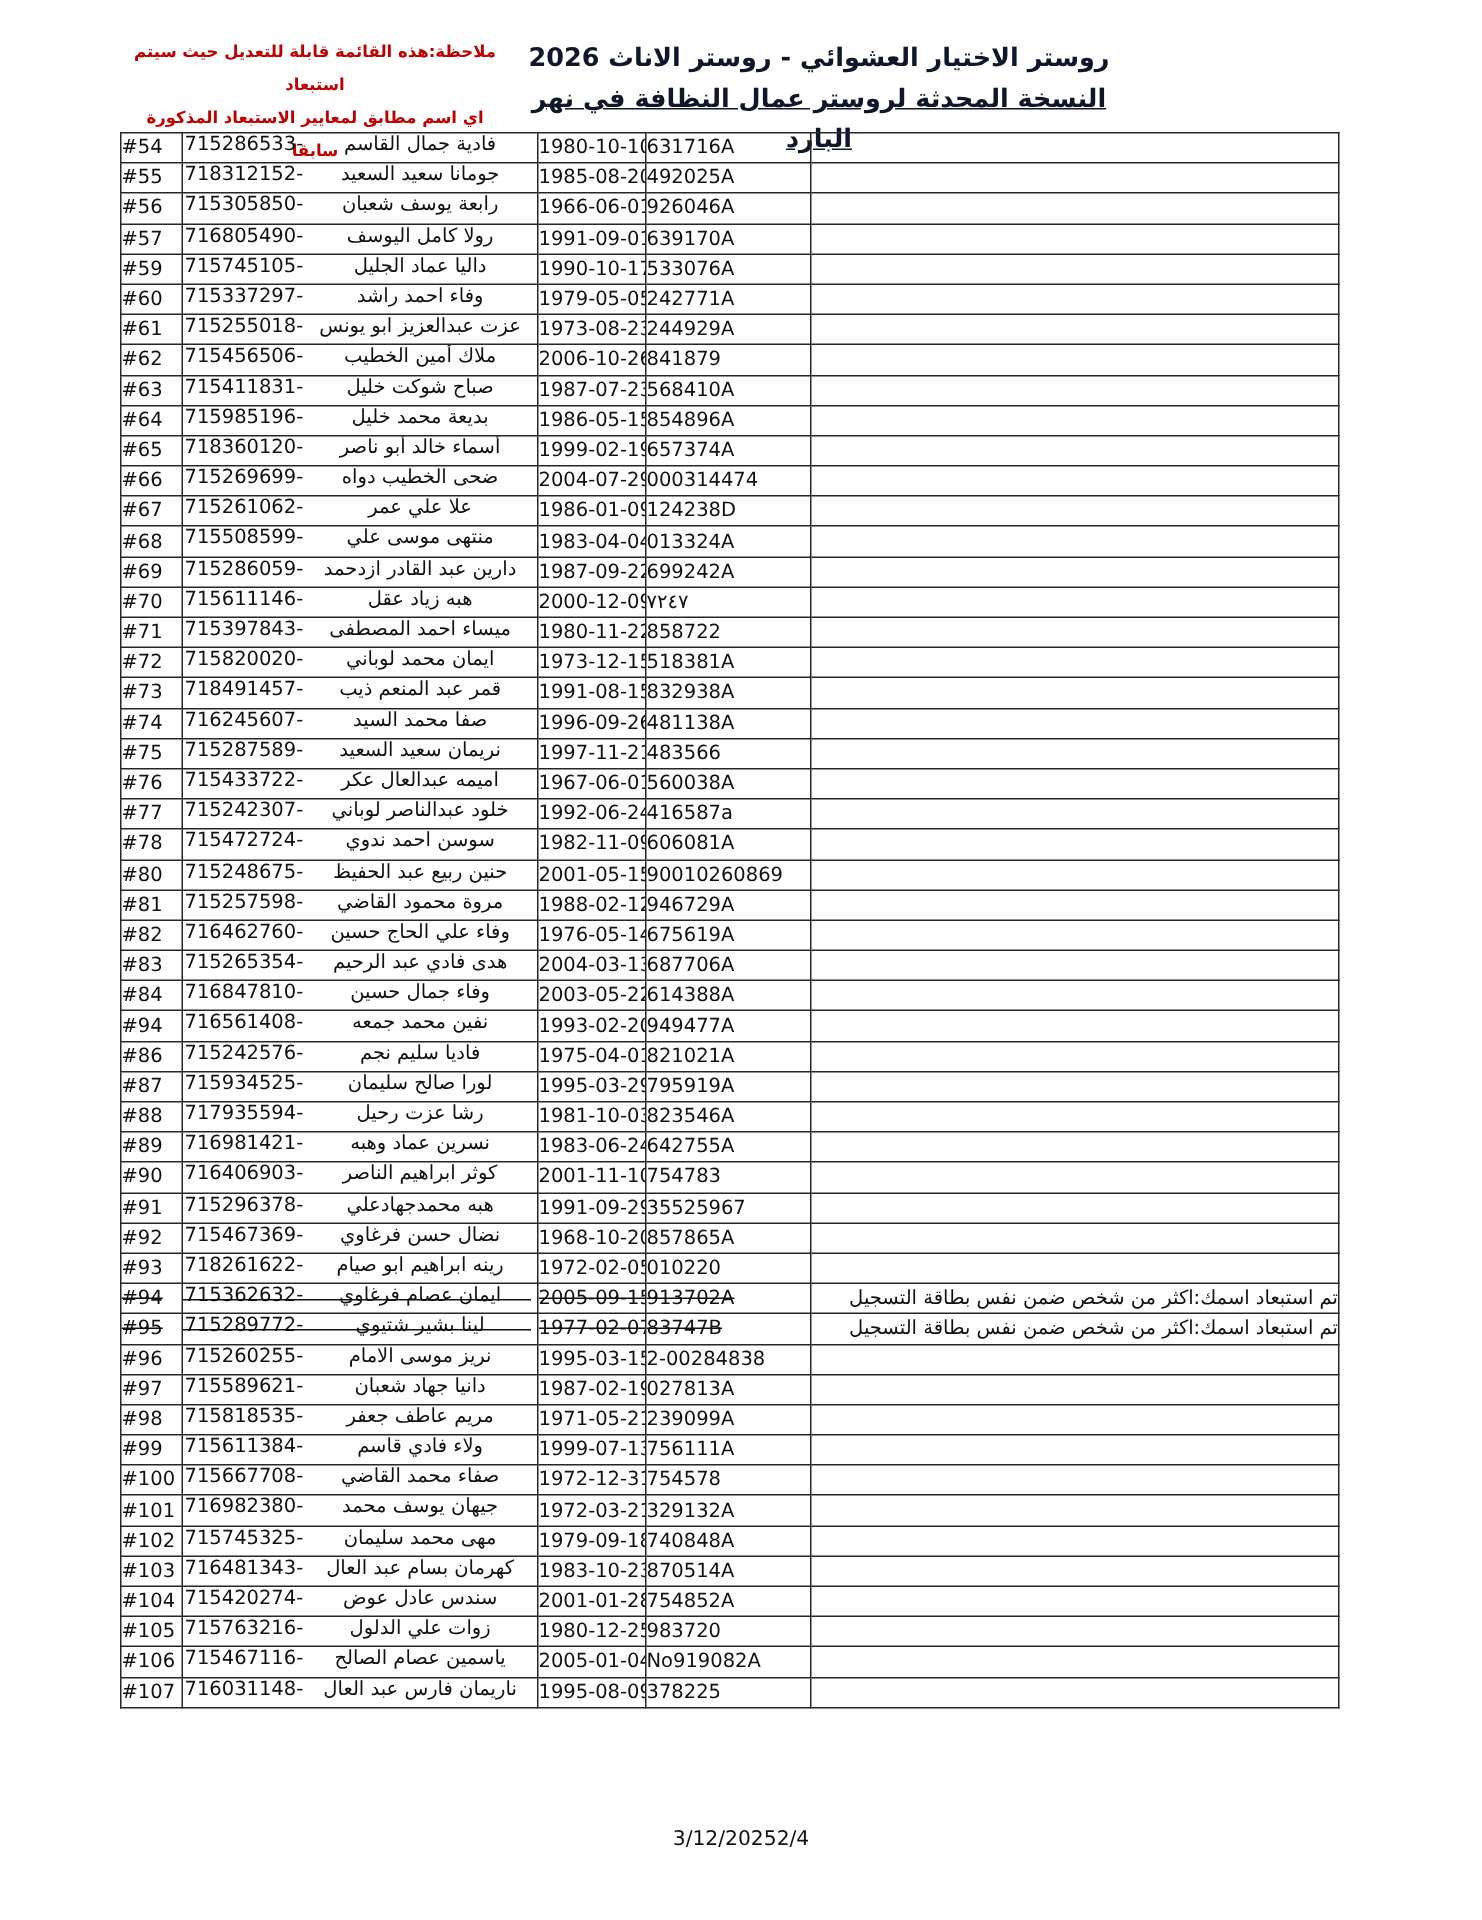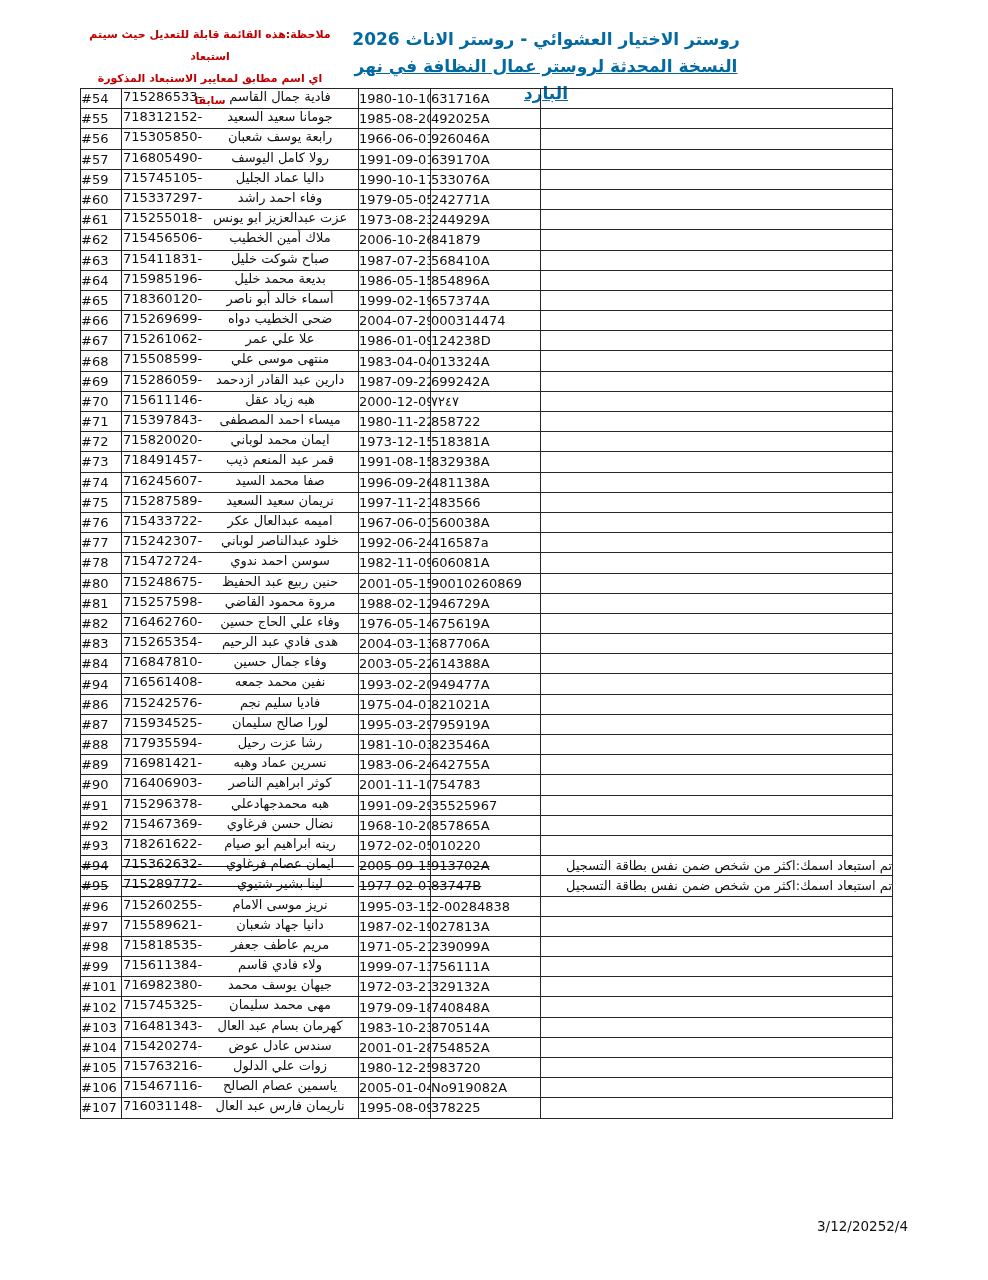--- a/index.html
+++ b/index.html
@@ -16,21 +16,21 @@
   
   .red-note {
     position:absolute; left:84px; top:24px; width:252px;
     direction:rtl; text-align:center;
     font-size:11px; font-weight:bold; line-height:22px;
   }
   .title-block {
     position:absolute; left:340px; top:26px; width:412px;
     text-align:center;
     font-size:17px; font-weight:bold; line-height:27px;
-    color:#0369a1;
+    color:#0f172a;
   }
   .title-line1 { direction:ltr; unicode-bidi:isolate; }
   .title-line2 { direction:rtl; unicode-bidi:isolate;text-decoration:underline; }
 
   
   table.roster {
     position:absolute; left:80px; top:88px;
     border-collapse:collapse; table-layout:fixed;
     width:812px;
     border-radius:10px;
@@ -60,21 +60,21 @@
   tr.struck td.c-dob,
   tr.struck td.c-card { text-decoration:line-through; text-decoration-thickness:1.4px;margin-top:24px; }
   tr.struck .name-wrap::after {
     content:""; position:absolute; left:0; right:4px; top:50%;
     border-top:1.4px solid #111;
   }
 
   
   .footer {
     position:absolute; left:80px; top:1218px; width:828px;
-    display:flex; justify-content:flex-end;
+    display:flex; justify-content:center;
     font-size:13.5px; color:#111;
   }
 </style>
 </head>
 <body>
 
 <div class="page">
 
   <div class="red-note" style="color: rgb(192, 0, 0);">
     <div>ملاحظة:هذه القائمة قابلة للتعديل حيث سيتم استبعاد</div>
@@ -617,20 +617,32 @@
             <div class="name-wrap">
               <span class="regno">715611384-</span>
               <span class="nm">ولاء فادي قاسم</span>
             </div>
           </td>
           <td class="c-dob">1999-07-13</td>
           <td class="c-card">756111A</td>
           <td class="c-note"></td>
         </tr>
         <tr>
+          <td class="c-num">#100</td>
+          <td class="c-name">
+            <div class="name-wrap">
+              <span class="regno">715667708-</span>
+              <span class="nm">صفاء محمد القاضي</span>
+            </div>
+          </td>
+          <td class="c-dob">1972-12-31</td>
+          <td class="c-card">754578</td>
+          <td class="c-note"></td>
+        </tr>
+        <tr>
           <td class="c-num">#101</td>
           <td class="c-name">
             <div class="name-wrap">
               <span class="regno">716982380-</span>
               <span class="nm">جيهان يوسف محمد</span>
             </div>
           </td>
           <td class="c-dob">1972-03-21</td>
           <td class="c-card">329132A</td>
           <td class="c-note"></td>

